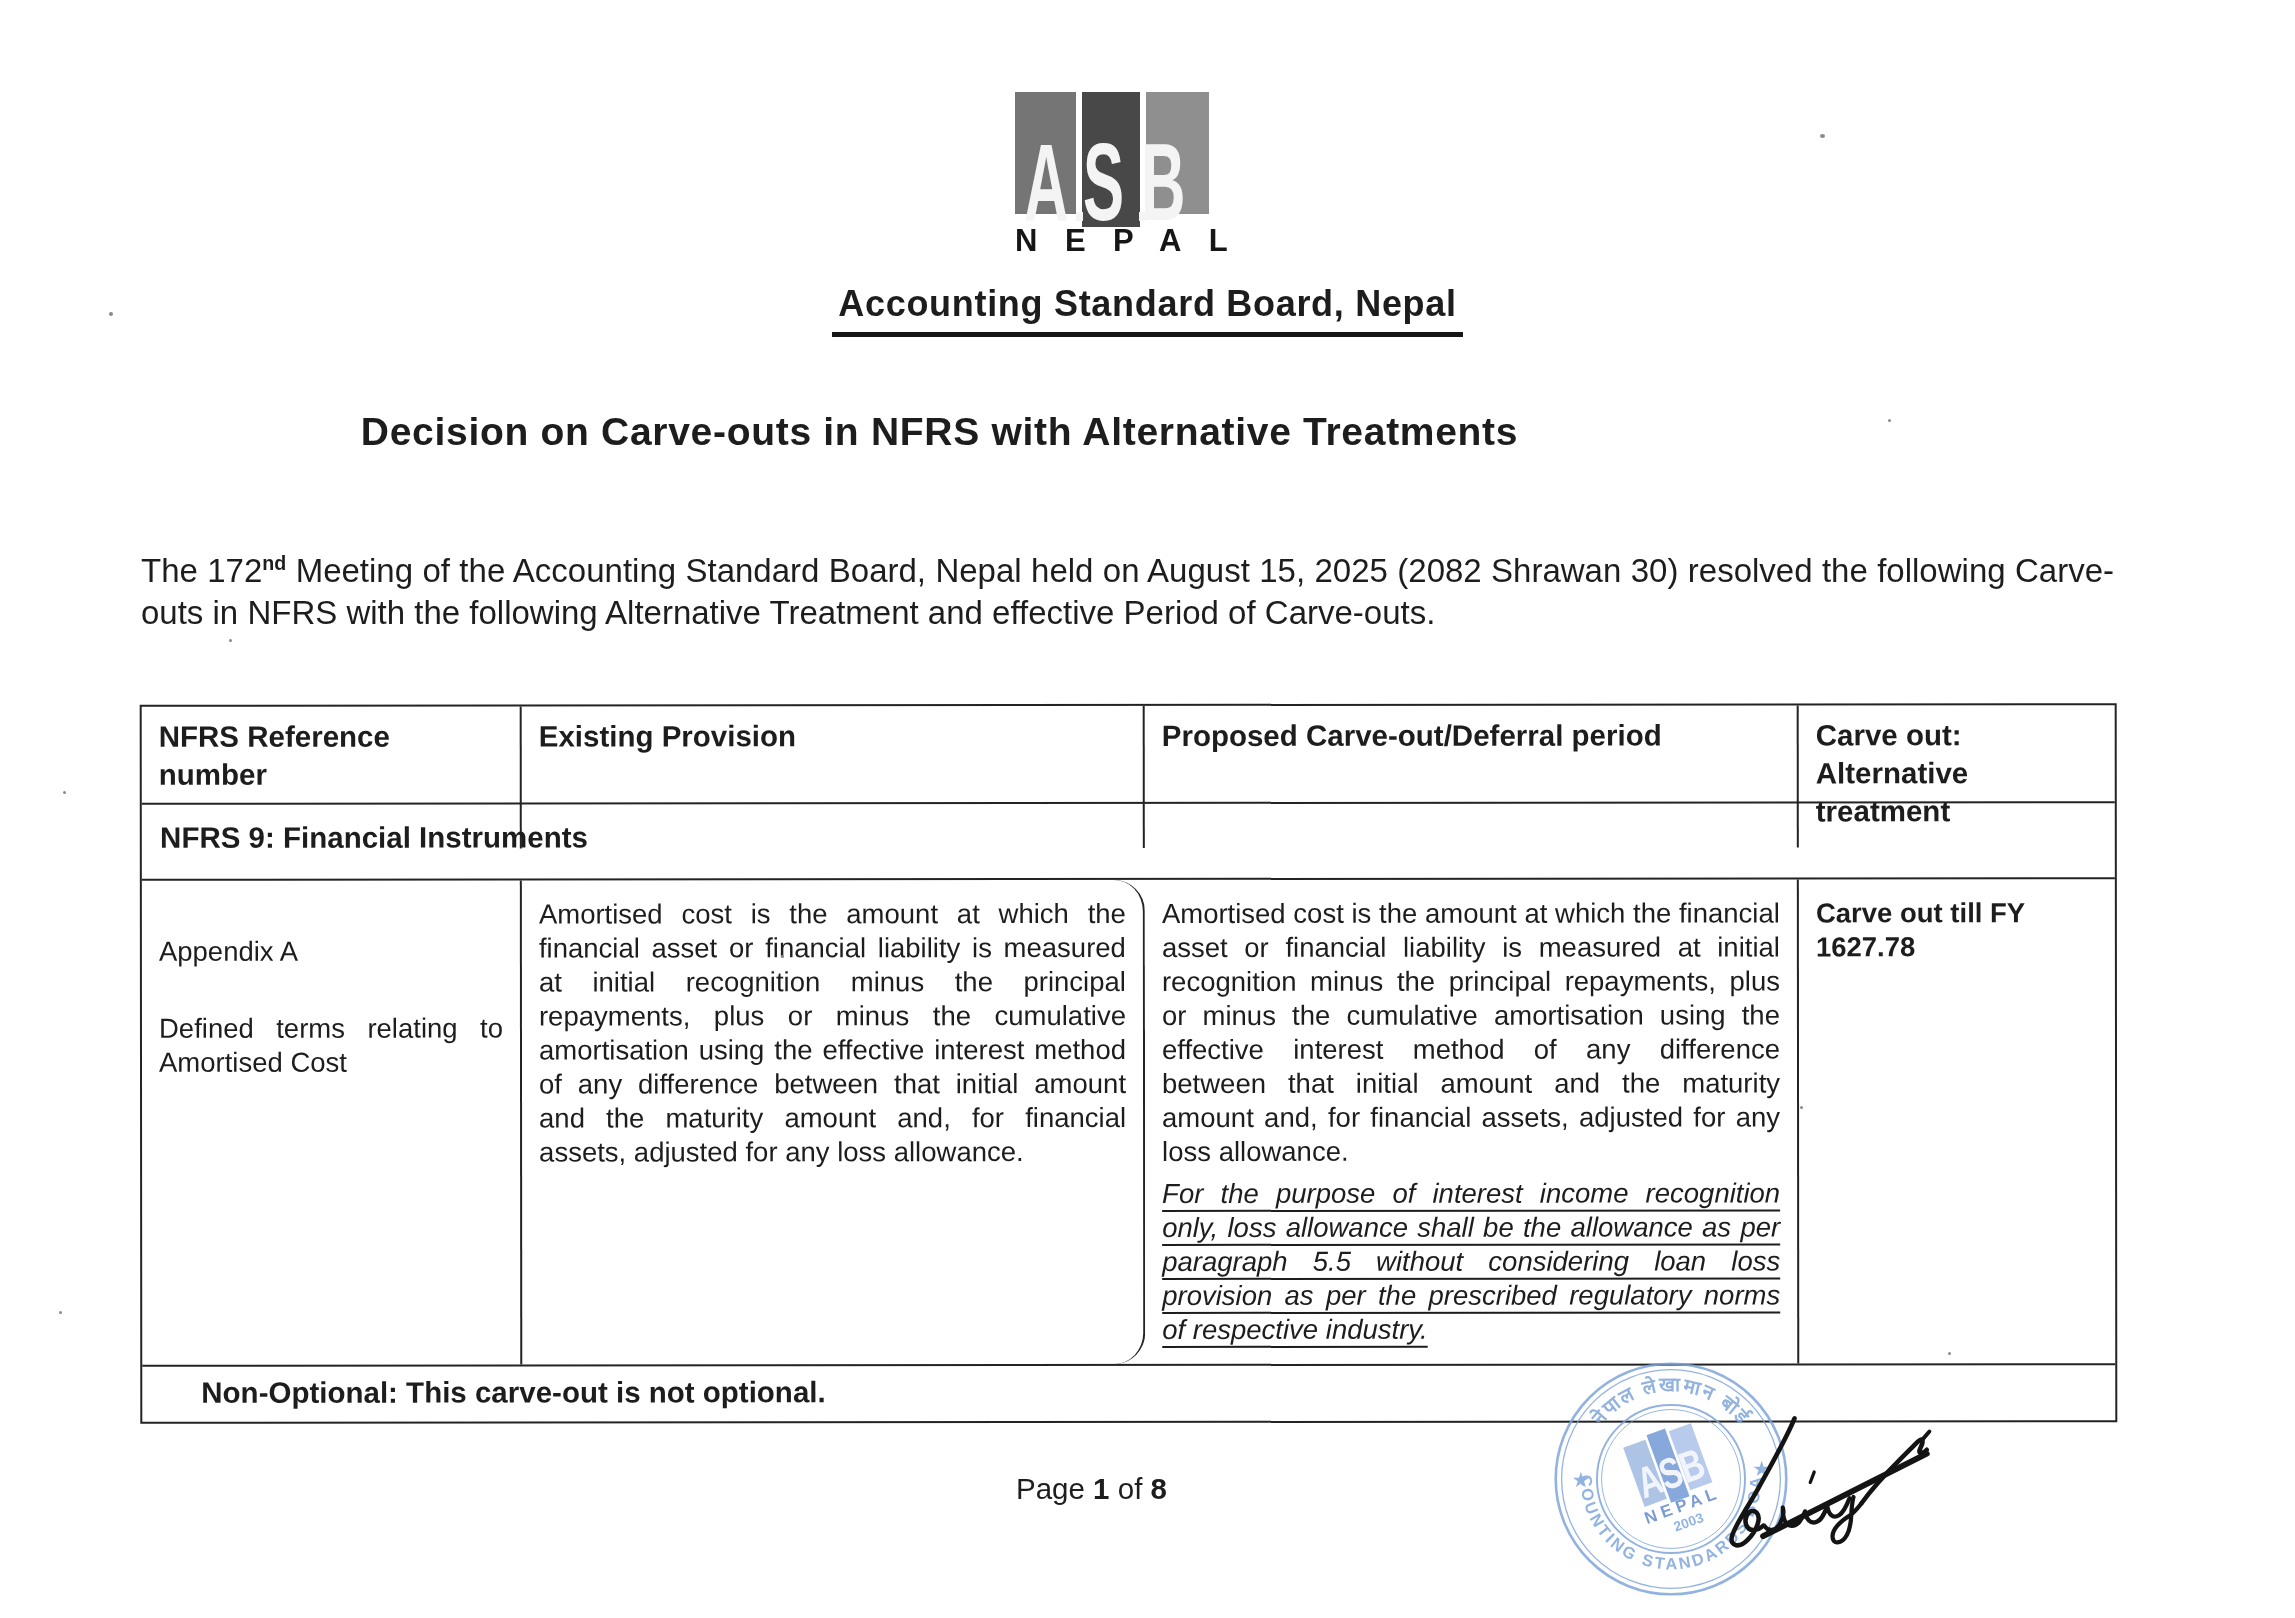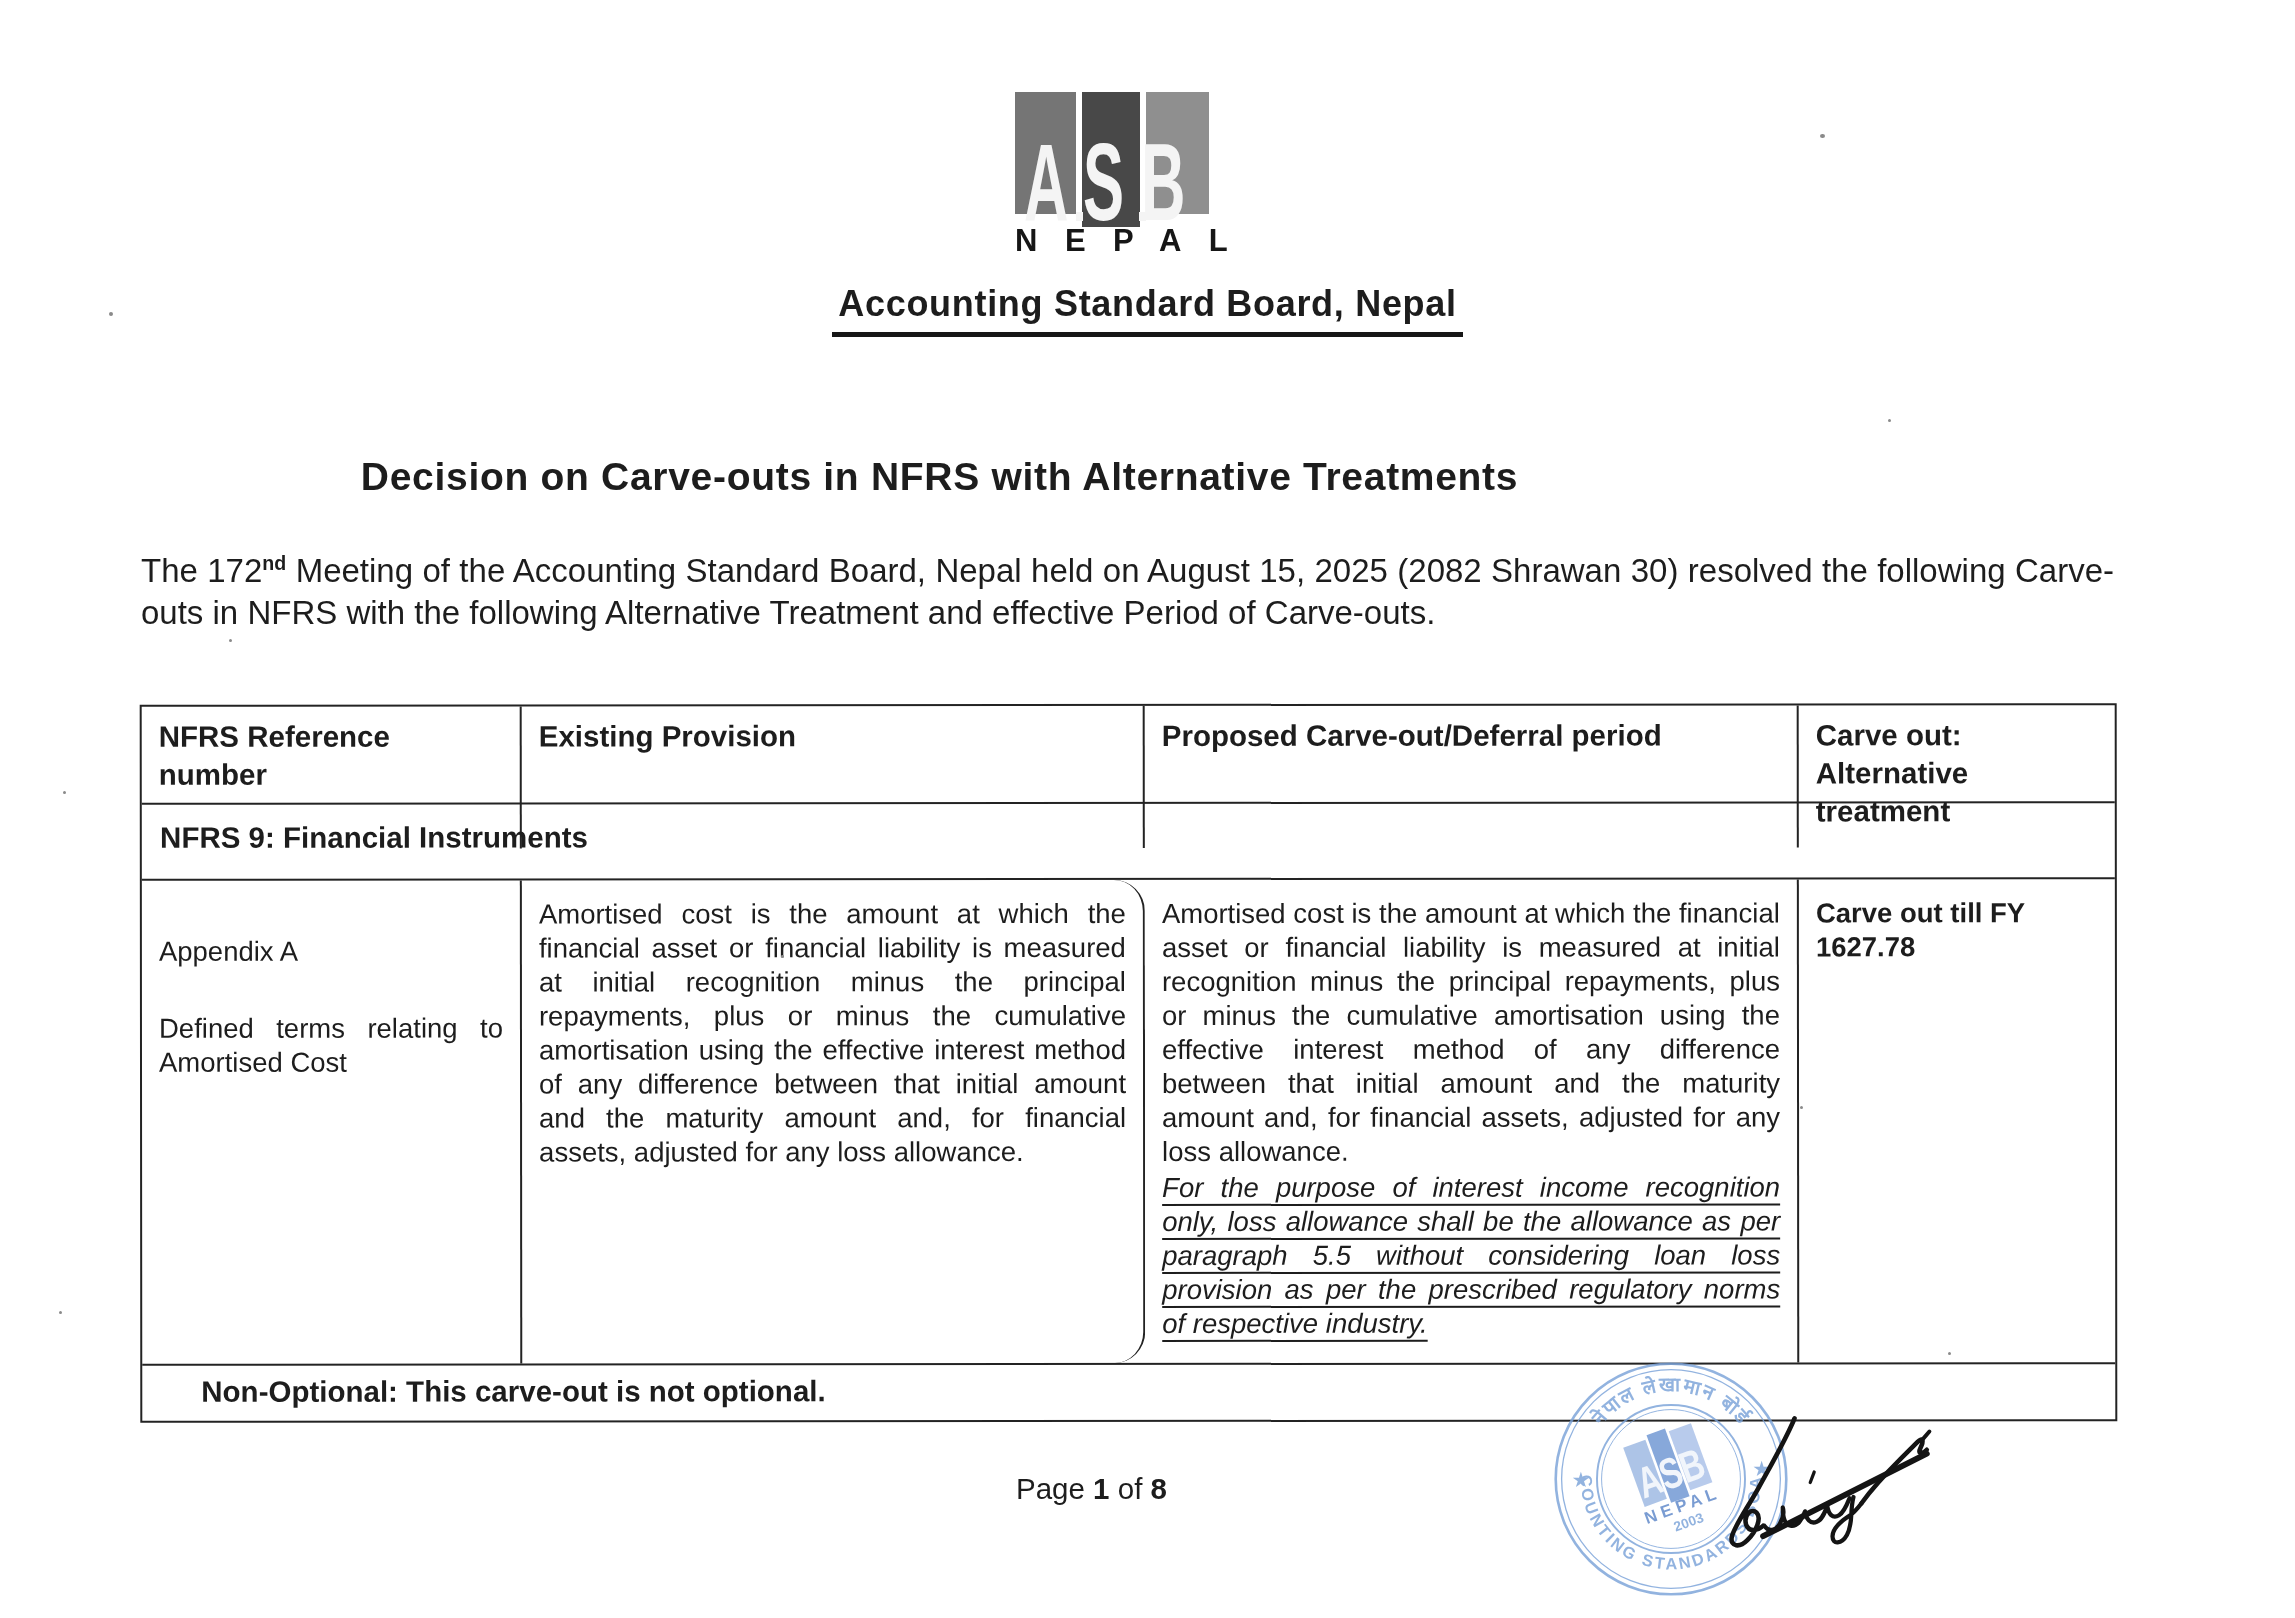--- a/index.html
+++ b/index.html
@@ -22,42 +22,42 @@
   .ld1 { left:61px;  top:128px; }
   .ld2 { left:124px; top:128px; }
   .logo-nepal { position:absolute; left:0; top:139px; width:194px; display:flex; justify-content:space-between;
                 font-weight:bold; font-size:31px; color:#161616; }
 
   
   .org-title-wrap { position:absolute; left:0; top:283px; width:2295px; text-align:center; }
   .org-title { display:inline-block; font-size:36px; font-weight:bold; letter-spacing:0.7px;
                border-bottom:5.2px solid #161616; padding:0 6.5px 6.5px 6.5px;text-align:center; }
   .doc-title { position:absolute; left:0; top:410px; width:1879px; text-align:center;
-               font-size:39px; font-weight:bold; letter-spacing:0.7px;margin-top:45px; }
+               font-size:39px; font-weight:bold; letter-spacing:0.7px; }
 
   
   .intro { position:absolute; left:141px; top:550px; width:1973px; font-size:33px;
            line-height:42px; text-align:justify; }
   .intro sup { font-size:19.6px; vertical-align:super; line-height:0;font-weight:bold; }
 
   
   .doc-table { position:absolute; left:140px; top:704px; width:1977px; border:2.6px solid #232323;
                transform:rotate(-0.05deg); }
   .t-row { border-bottom:2.6px solid #232323; }
   .t-grid { display:grid; grid-template-columns:380px 623px 654px auto; }
   .t-cell { border-right:2.6px solid #232323; padding:17px 17px; }
   .t-cell:last-child { border-right:none; }
   .t-head { height:98px; }
   .t-head .t-cell { font-size:29.5px; font-weight:bold; line-height:38px; padding-top:10.5px; }
   .t-section { height:76px; font-size:29.5px; font-weight:bold; padding:15.7px 0 0 18.3px; }
   .t-content .t-cell { min-height:483px; font-size:27.5px; line-height:34px; }
   .cell-just { text-align:justify;border-radius:31px; }
   .ref-line1 { margin-top:37px; }
   .ref-line2 { margin-top:43px; text-align:justify; }
-  .em-block { margin-top:2px; font-style:italic; text-decoration:underline;
+  .em-block { margin-top:8px; font-style:italic; text-decoration:underline;
               text-decoration-thickness:2px; text-underline-offset:6.5px; text-align:justify; }
   .period-cell { font-weight:bold; font-size:29px; line-height:38px; }
   .t-foot { height:55px; border-bottom:none; font-size:29.5px; font-weight:bold; padding:9.2px 0 0 59px; }
 
   
   .page-num { position:absolute; left:1016px; top:1472px; font-size:29.5px; }
   .page-num b { font-weight:bold; }
 
   
   .stamp { position:absolute; left:1540px; top:1348px; width:262px; height:262px; opacity:0.82; }

